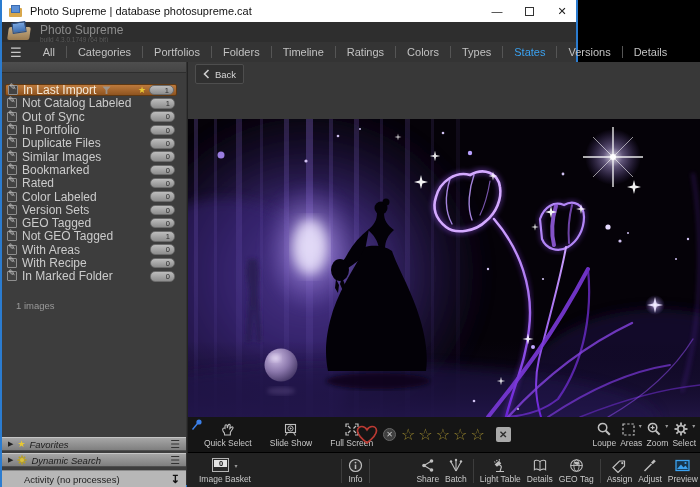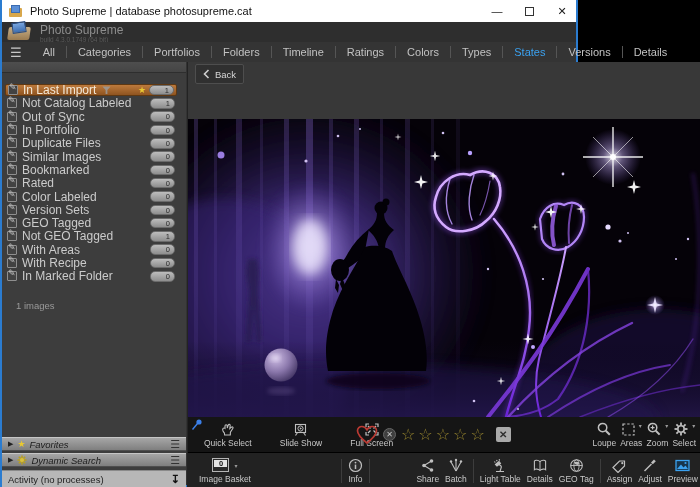--- a/index.html
+++ b/index.html
@@ -74,40 +74,40 @@
     background:linear-gradient(#a6a6a6,#7f7f7f); border-top:1px solid #c6c6c6; border-bottom:1px solid #4e4e4e;
     display:flex; align-items:center; padding:0 6px; }
   .panel-hdr .tri { font-size:7px; color:#222; margin-right:4px; }
   .panel-hdr .phlabel { font-size:9.5px; color:#1c1c1c;font-style:italic; }
   .panel-hdr .picon { margin-right:4px; font-size:9px; line-height:10px; }
   .panel-hdr .menu { margin-left:auto; font-size:11px; color:#333; }
   #panel-favorites { top:375px; }
   #panel-dynamic { top:391px; }
   #activity-bar { position:absolute; left:0; top:408px; width:184px; height:17px; background:#b7b7b7;
     border-top:1px solid #8a8a8a; display:flex; align-items:center; padding:0 6px; }
-  #activity-bar .alabel { font-size:9.5px; color:#222; }
+  #activity-bar .alabel { font-size:9.5px; color:#222;margin-left:16px; }
   #activity-bar .aicon { margin-left:auto; font-size:11px; color:#111; font-weight:bold; }
 
   
   #main { position:absolute; left:185px; top:0; width:515px; height:425px; background:#383838;
     border-left:1px solid #232323; }
   #back-btn { position:absolute; left:7px; top:2px; width:49px; height:20px; background:#303030;
     border:1px solid #4e4e4e; border-radius:2px; display:flex; align-items:center; justify-content:center; gap:5px; }
   #back-btn .blabel { font-size:9.5px; color:#d6d6d6; }
 
   #photo { position:absolute; left:0; top:57px; width:515px; height:298px; background:#050208; overflow:hidden; }
 
   
   #viewer-toolbar { position:absolute; left:0; top:355px; width:515px; height:35px; background:#151515; }
   #pin { position:absolute; left:2px; top:1px; }
   .vt-group { position:absolute; top:0; height:35px; display:flex; }
   .vt-item { display:flex; flex-direction:column; align-items:center; justify-content:center; gap:1px; padding:0 2px; }
   .vt-item .ic { height:15px; display:flex; align-items:center; }
   .vt-item .lbl { font-size:8.5px; color:#c9c9c9; white-space:nowrap; }
-  #vt-left { left:14px; gap:24px; }
+  #vt-left { left:14px; gap:14px; }
   #rate-group { left:168px; align-items:center; gap:5px; }
   .heart { width:22px; height:20px; }
   .xcircle { width:13px; height:13px; border-radius:50%; background:#3f3f3f; border:1px solid #666;
     color:#c6c6c6; font-size:8px; line-height:12px; text-align:center; }
   .rstar { color:#97852e; font-size:16px; line-height:16px; }
   .xbox { width:15px; height:15px; background:#a9a9a9; border-radius:2px; color:#2e2e2e; font-size:10px;
     font-weight:bold; line-height:15px; text-align:center; margin-left:6px; }
   #vt-right { right:5px; }
   .ddcaret { font-size:6px; color:#999; margin:-8px 0 0 2px; }
 

